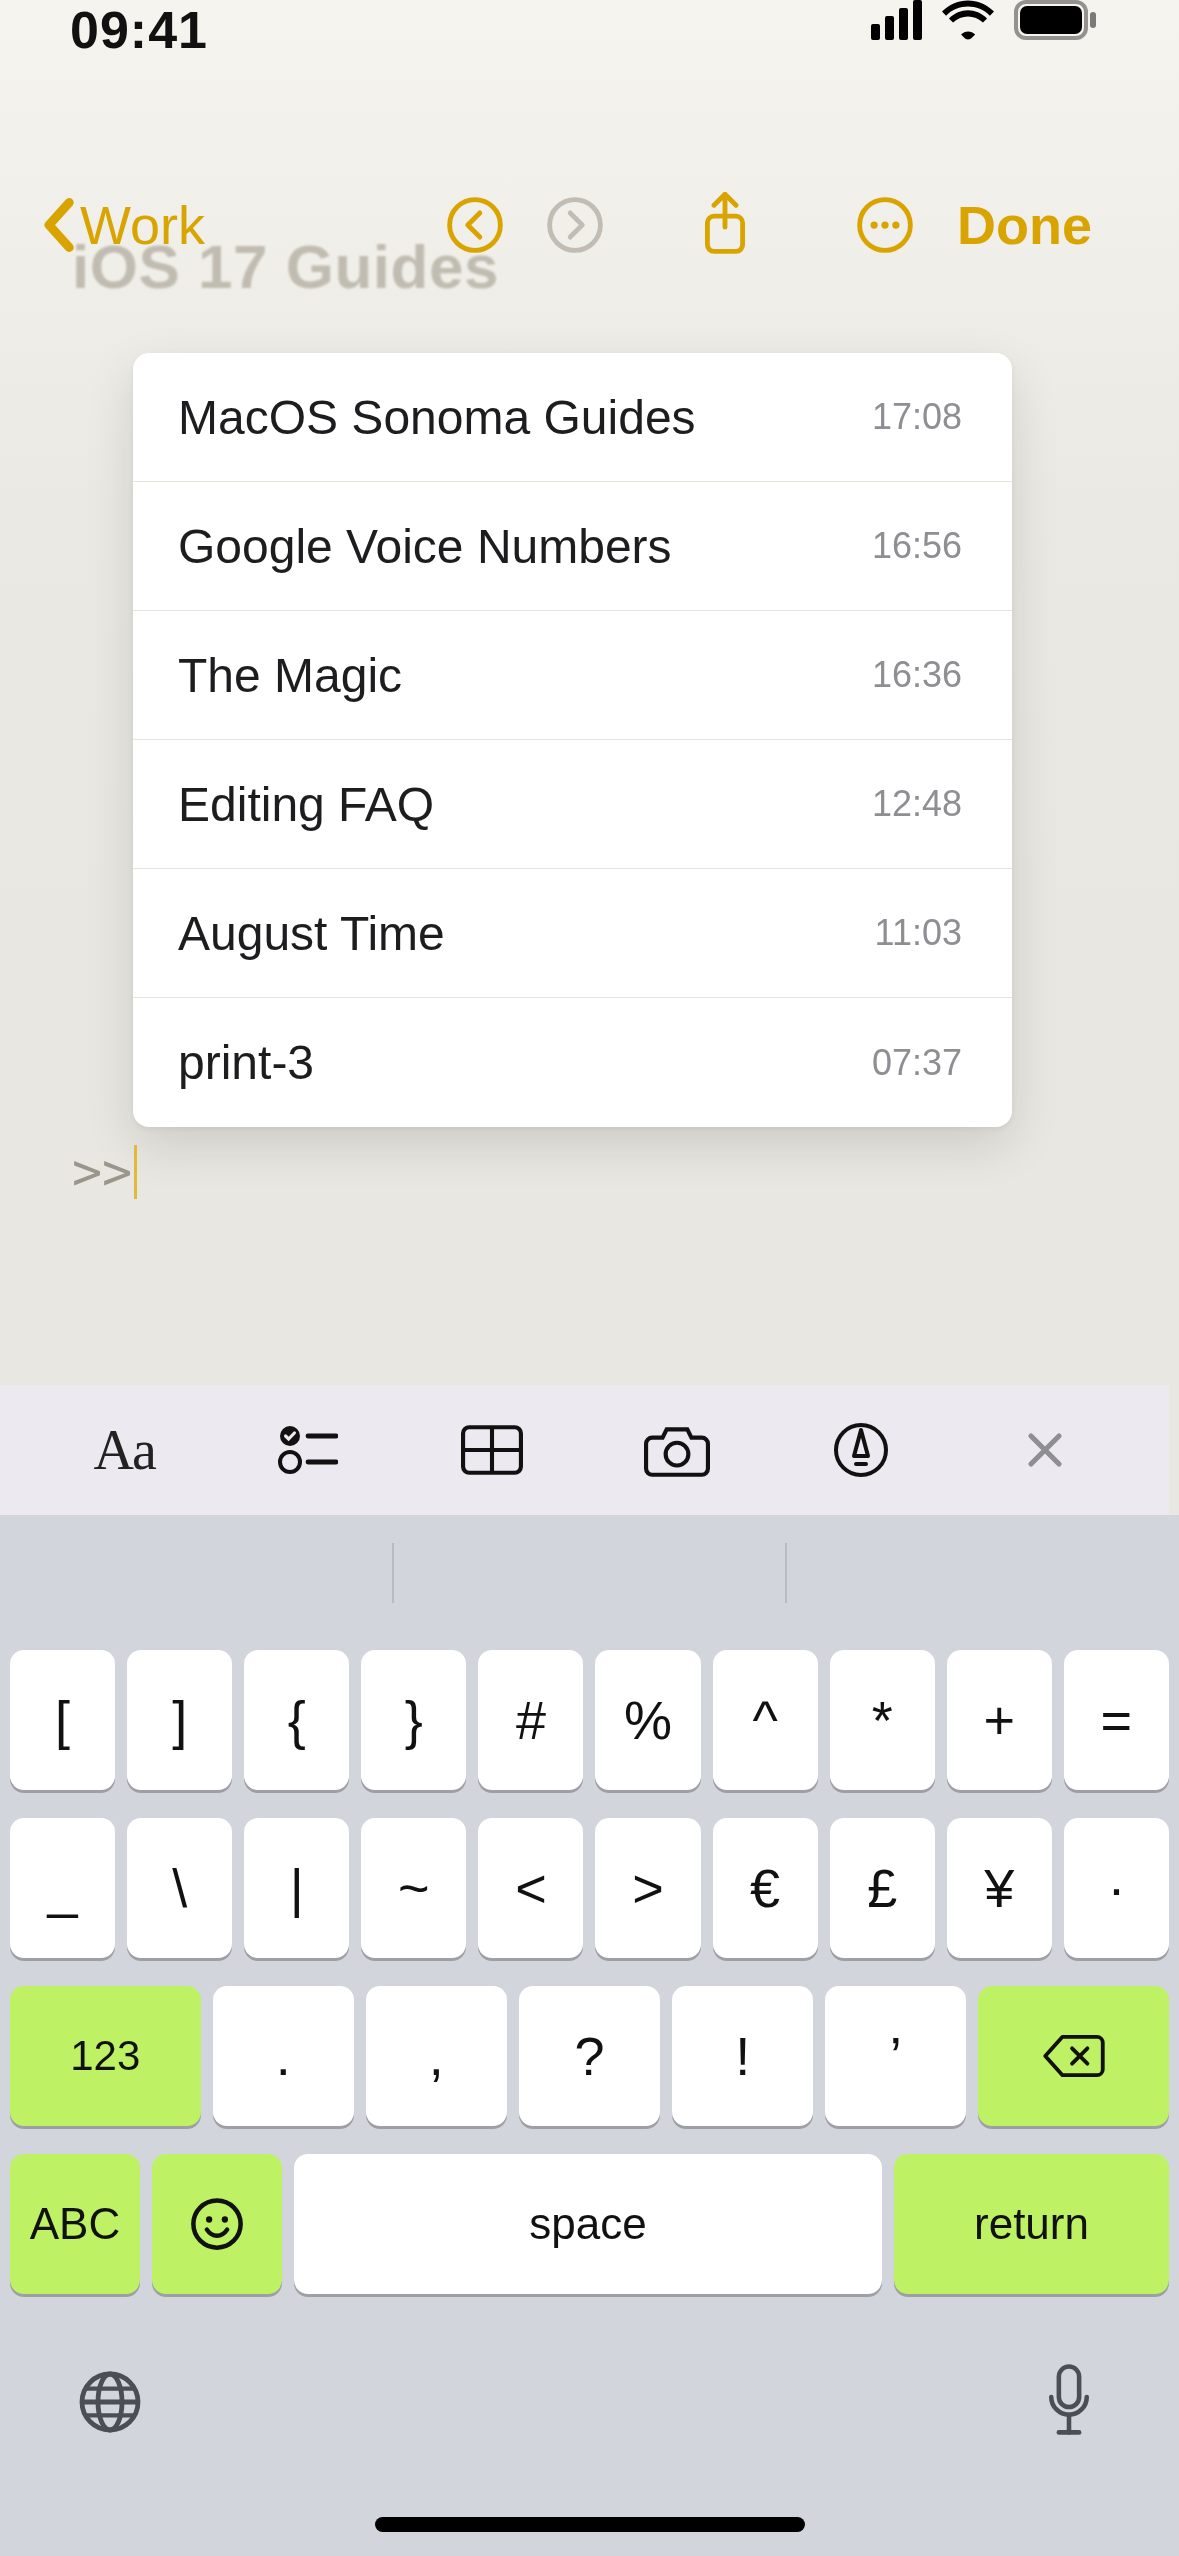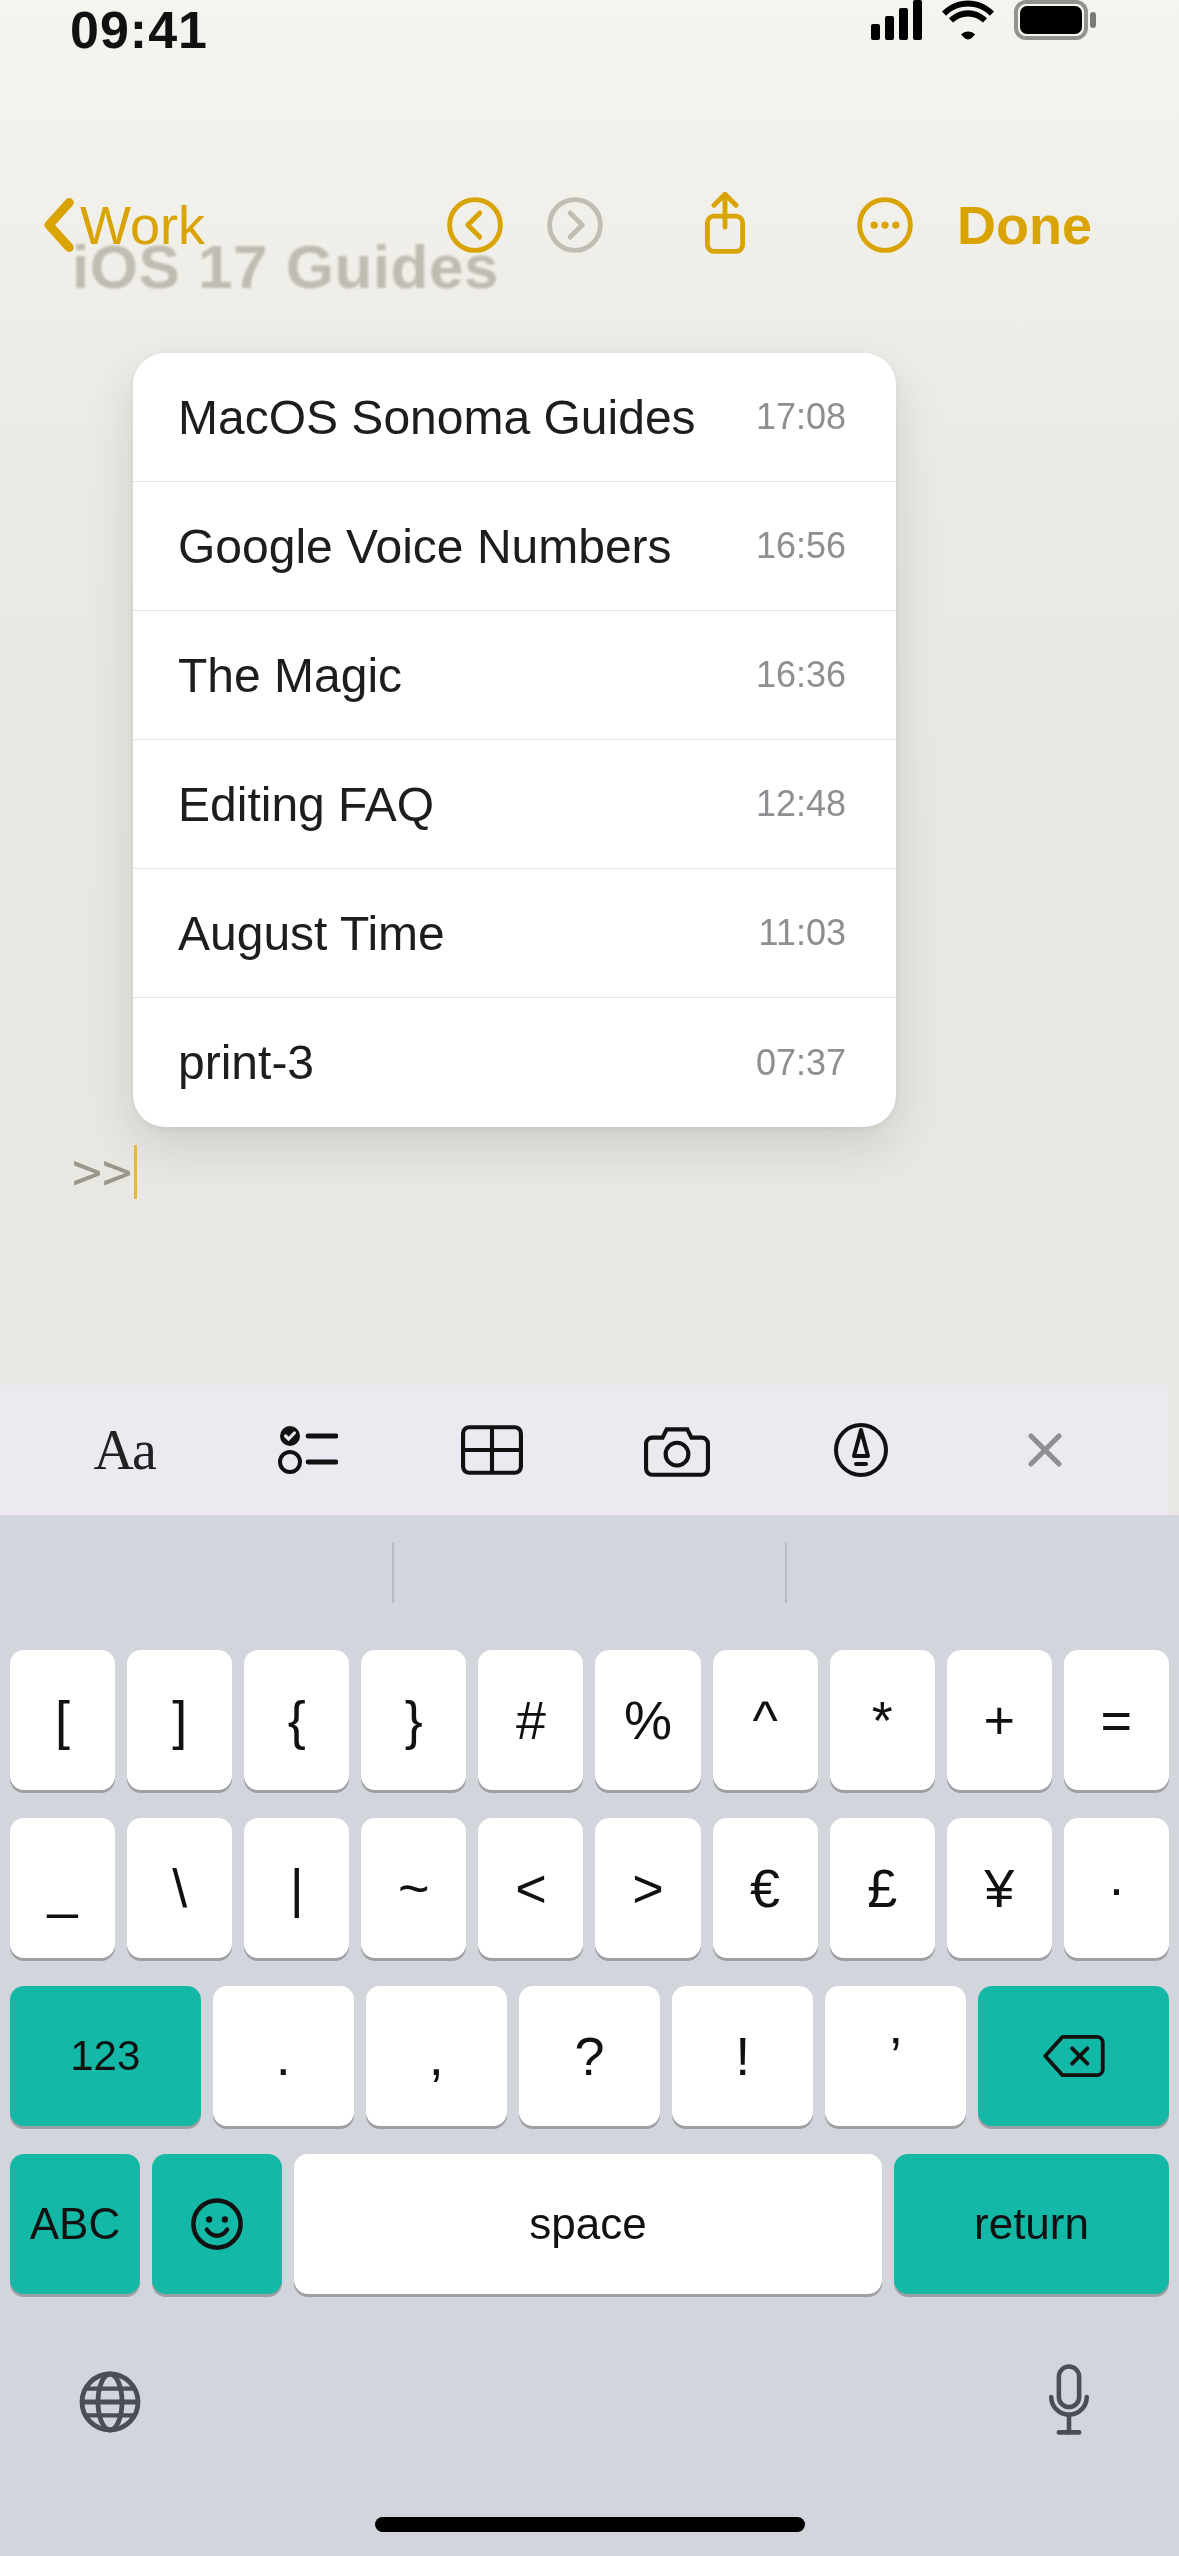--- a/index.html
+++ b/index.html
@@ -20,21 +20,21 @@
   .nav .icon-btn { width:100px; height:100px; display:flex; align-items:center; justify-content:center;}
   .back-btn{ display:flex; align-items:center; gap:6px; color:#d9a400; font-size:54px; font-weight:400;}
   .spacer{flex:0 0 110px;}
   .done-btn{ font-size:54px; font-weight:600; color:#d9a400; margin-left:22px; margin-right:12px;}
   .dimmed{ color:#c9c5bd;}
 
   
   .ghost-title{ position:absolute; left:72px; top:231px; font-size:62px; font-weight:700; color:#b9b4a8; letter-spacing:0.5px; filter:blur(1.2px); opacity:0.85;}
 
   
-  .popover{ position:absolute; left:133px; top:353px; width:763px; background:#fff; border-radius:32px; box-shadow:0 18px 50px rgba(0,0,0,0.12), 0 2px 6px rgba(0,0,0,0.05); overflow:hidden;}
+  .popover{ position:absolute; left:133px; top:353px; width:879px; background:#fff; border-radius:16px; box-shadow:0 18px 50px rgba(0,0,0,0.12), 0 2px 6px rgba(0,0,0,0.05); overflow:hidden;}
   .pop-row{ display:flex; align-items:center; justify-content:space-between; padding:0 50px 0 45px; height:129px; border-bottom:1px solid #e7e4dc;}
   .pop-row:last-child{border-bottom:none;}
   .pop-title{ font-size:48px; font-weight:400; color:#1d1d1f;}
   .pop-time{ font-size:36px; font-weight:400; color:#8e8e93;}
 
   
   .caret-line{ position:absolute; left:72px; top:1143px; font-size:50px; color:#9b968c; font-family:monospace; display:flex; align-items:center;}
   .cursor{ width:3px; height:54px; background:#e2b93a; margin-left:2px;}
 
   
@@ -46,21 +46,21 @@
 
   
   .sugg{ position:absolute; left:0; right:0; top:1515px; height:115px; background:#d2d5db; display:flex; align-items:center;}
   .sugg .sep{ width:2px; height:60px; background:#b8bbc2;}
   .sugg .slot{ flex:1; }
 
   
   .kbd{ position:absolute; left:0; right:0; top:1630px; bottom:0; background:#d2d5db; padding:20px 10px 0 10px; display:flex; flex-direction:column; gap:28px;}
   .krow{ display:flex; gap:12px;}
   .key{ flex:1; height:140px; background:#fff; border-radius:14px; box-shadow:0 3px 0 rgba(0,0,0,0.25); display:flex; align-items:center; justify-content:center; font-size:54px; color:#111;}
-  .key.gray{ background:#14b8a6; color:#111;}
+  .key.gray{ background:#bef264; color:#111;}
   .key.special{ font-size:42px;}
   .row4 .key{ font-size:44px;}
   .kbd-bottom{ display:flex; align-items:center; justify-content:space-between; padding:40px 60px 20px;}
   .globe, .mic{ width:80px; height:80px; display:flex; align-items:center; justify-content:center; color:#4b4e55;}
   .home-ind{ position:absolute; bottom:24px; left:50%; transform:translateX(-50%); width:430px; height:15px; background:#000; border-radius:20px;}
 </style>
 </head>
 <body>
 
 <div class="status-bar">

